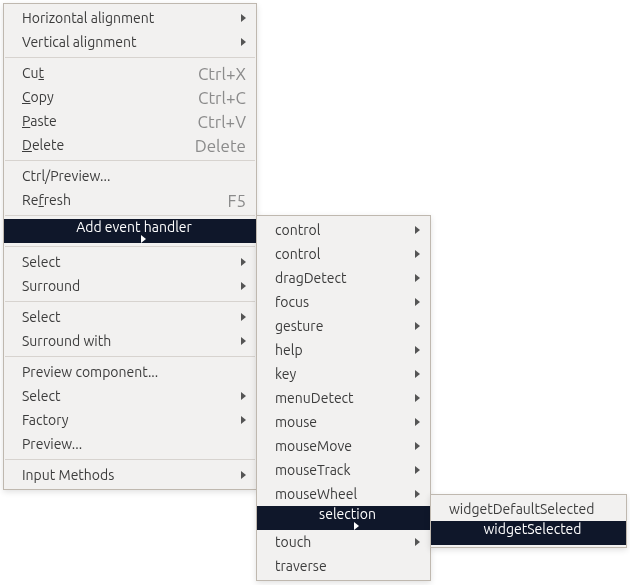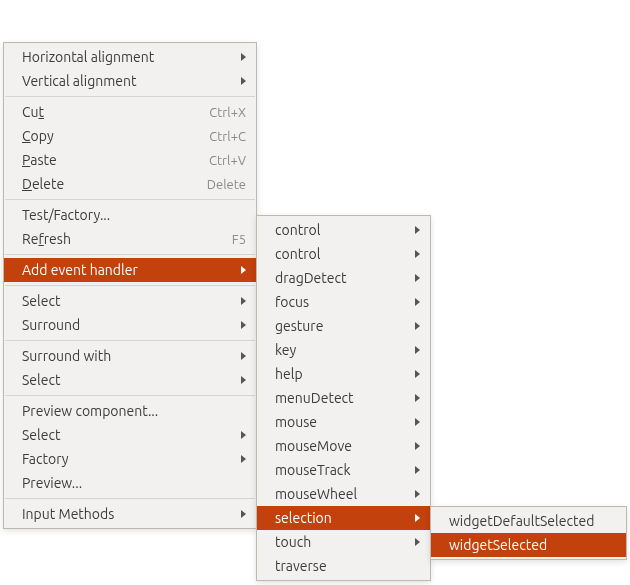--- a/index.html
+++ b/index.html
@@ -16,42 +16,43 @@
     align-items: center;
     height: 24px;
     padding: 0 10px 0 18px;
     cursor: default;
     white-space: nowrap;
     position: relative;
   }
   .menu-item .label { flex: 0 0 auto; }
   .menu-item .label u { text-decoration: underline; }
   .menu-item .spacer { flex: 1 1 auto; }
-  .menu-item .accel { color: #8b8b8b; font-size: 13px; padding-left: 30px; text-align: center; }
+  .menu-item .accel { color: #8b8b8b; font-size: 17px; padding-left: 30px; text-align: center; }
   .menu-item .sub-arrow {
     width: 0; height: 0;
     border-top: 4px solid transparent;
     border-bottom: 4px solid transparent;
     border-left: 5px solid #555;
     margin-left: 18px;
   }
   .menu-item.selected {
-    background: #c2410c;
+    background: #0f172a;
     color: #fff;
+    flex-direction: column;
   }
   .menu-item.selected .sub-arrow { border-left-color: #fff; }
   .sep {
     height: 1px;
     background: #d7d3cf;
     margin: 3px 1px;
   }
 
-  #menu-main { left: 3px; top: 3px; width: 254px; margin-top: 39px; }
+  #menu-main { left: 3px; top: 3px; width: 254px; }
   #menu-sub1 { left: 256px; top: 215px; width: 175px; }
-  #menu-sub2 { left: 430px; top: 506px; width: 197px; }
+  #menu-sub2 { left: 430px; top: 494px; width: 197px; }
 </style>
 </head>
 <body>
 
 <div id="menu-main" class="menu">
   <div class="menu-item">
     <span class="label">Horizontal alignment</span>
     <span class="spacer"></span>
     <span class="sub-arrow"></span>
   </div>
@@ -76,21 +77,21 @@
     <span class="spacer"></span>
     <span class="accel">Ctrl+V</span>
   </div>
   <div class="menu-item">
     <span class="label"><u>D</u>elete</span>
     <span class="spacer"></span>
     <span class="accel">Delete</span>
   </div>
   <div class="sep"></div>
   <div class="menu-item">
-    <span class="label">Test/Factory...</span>
+    <span class="label">Ctrl/Preview...</span>
     <span class="spacer"></span>
   </div>
   <div class="menu-item">
     <span class="label">Re<u>f</u>resh</span>
     <span class="spacer"></span>
     <span class="accel">F5</span>
   </div>
   <div class="sep"></div>
   <div class="menu-item selected">
     <span class="label">Add event handler</span>
@@ -103,39 +104,39 @@
     <span class="spacer"></span>
     <span class="sub-arrow"></span>
   </div>
   <div class="menu-item">
     <span class="label">Surround</span>
     <span class="spacer"></span>
     <span class="sub-arrow"></span>
   </div>
   <div class="sep"></div>
   <div class="menu-item">
+    <span class="label">Select</span>
+    <span class="spacer"></span>
+    <span class="sub-arrow"></span>
+  </div>
+  <div class="menu-item">
     <span class="label">Surround with</span>
     <span class="spacer"></span>
     <span class="sub-arrow"></span>
   </div>
+  <div class="sep"></div>
+  <div class="menu-item">
+    <span class="label">Preview component...</span>
+    <span class="spacer"></span>
+  </div>
   <div class="menu-item">
     <span class="label">Select</span>
     <span class="spacer"></span>
     <span class="sub-arrow"></span>
   </div>
-  <div class="sep"></div>
-  <div class="menu-item">
-    <span class="label">Preview component...</span>
-    <span class="spacer"></span>
-  </div>
-  <div class="menu-item">
-    <span class="label">Select</span>
-    <span class="spacer"></span>
-    <span class="sub-arrow"></span>
-  </div>
   <div class="menu-item">
     <span class="label">Factory</span>
     <span class="spacer"></span>
     <span class="sub-arrow"></span>
   </div>
   <div class="menu-item">
     <span class="label">Preview...</span>
     <span class="spacer"></span>
   </div>
   <div class="sep"></div>
@@ -166,26 +167,26 @@
       <span class="label">focus</span>
       <span class="spacer"></span>
       <span class="sub-arrow"></span>
     </div>
   <div class="menu-item">
       <span class="label">gesture</span>
       <span class="spacer"></span>
       <span class="sub-arrow"></span>
     </div>
   <div class="menu-item">
+      <span class="label">help</span>
+      <span class="spacer"></span>
+      <span class="sub-arrow"></span>
+    </div>
+  <div class="menu-item">
       <span class="label">key</span>
-      <span class="spacer"></span>
-      <span class="sub-arrow"></span>
-    </div>
-  <div class="menu-item">
-      <span class="label">help</span>
       <span class="spacer"></span>
       <span class="sub-arrow"></span>
     </div>
   <div class="menu-item">
       <span class="label">menuDetect</span>
       <span class="spacer"></span>
       <span class="sub-arrow"></span>
     </div>
   <div class="menu-item">
       <span class="label">mouse</span>

